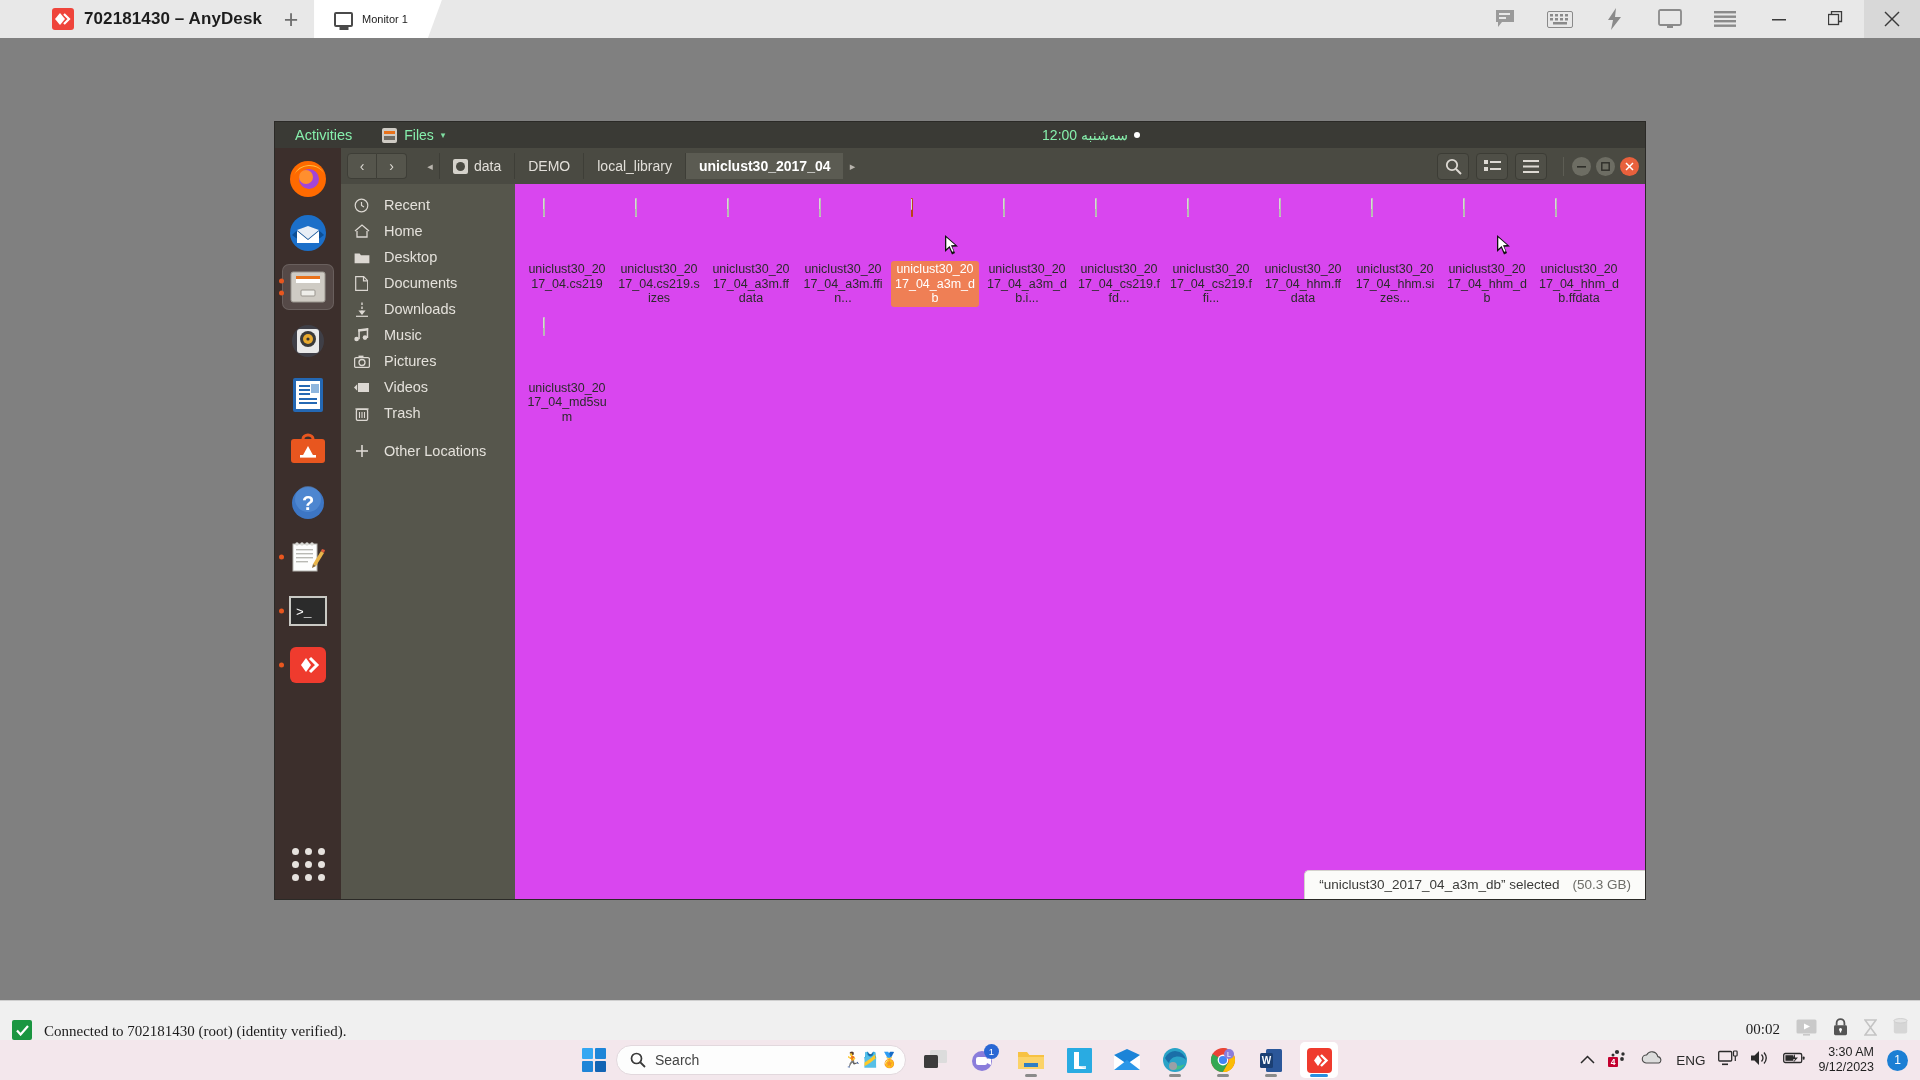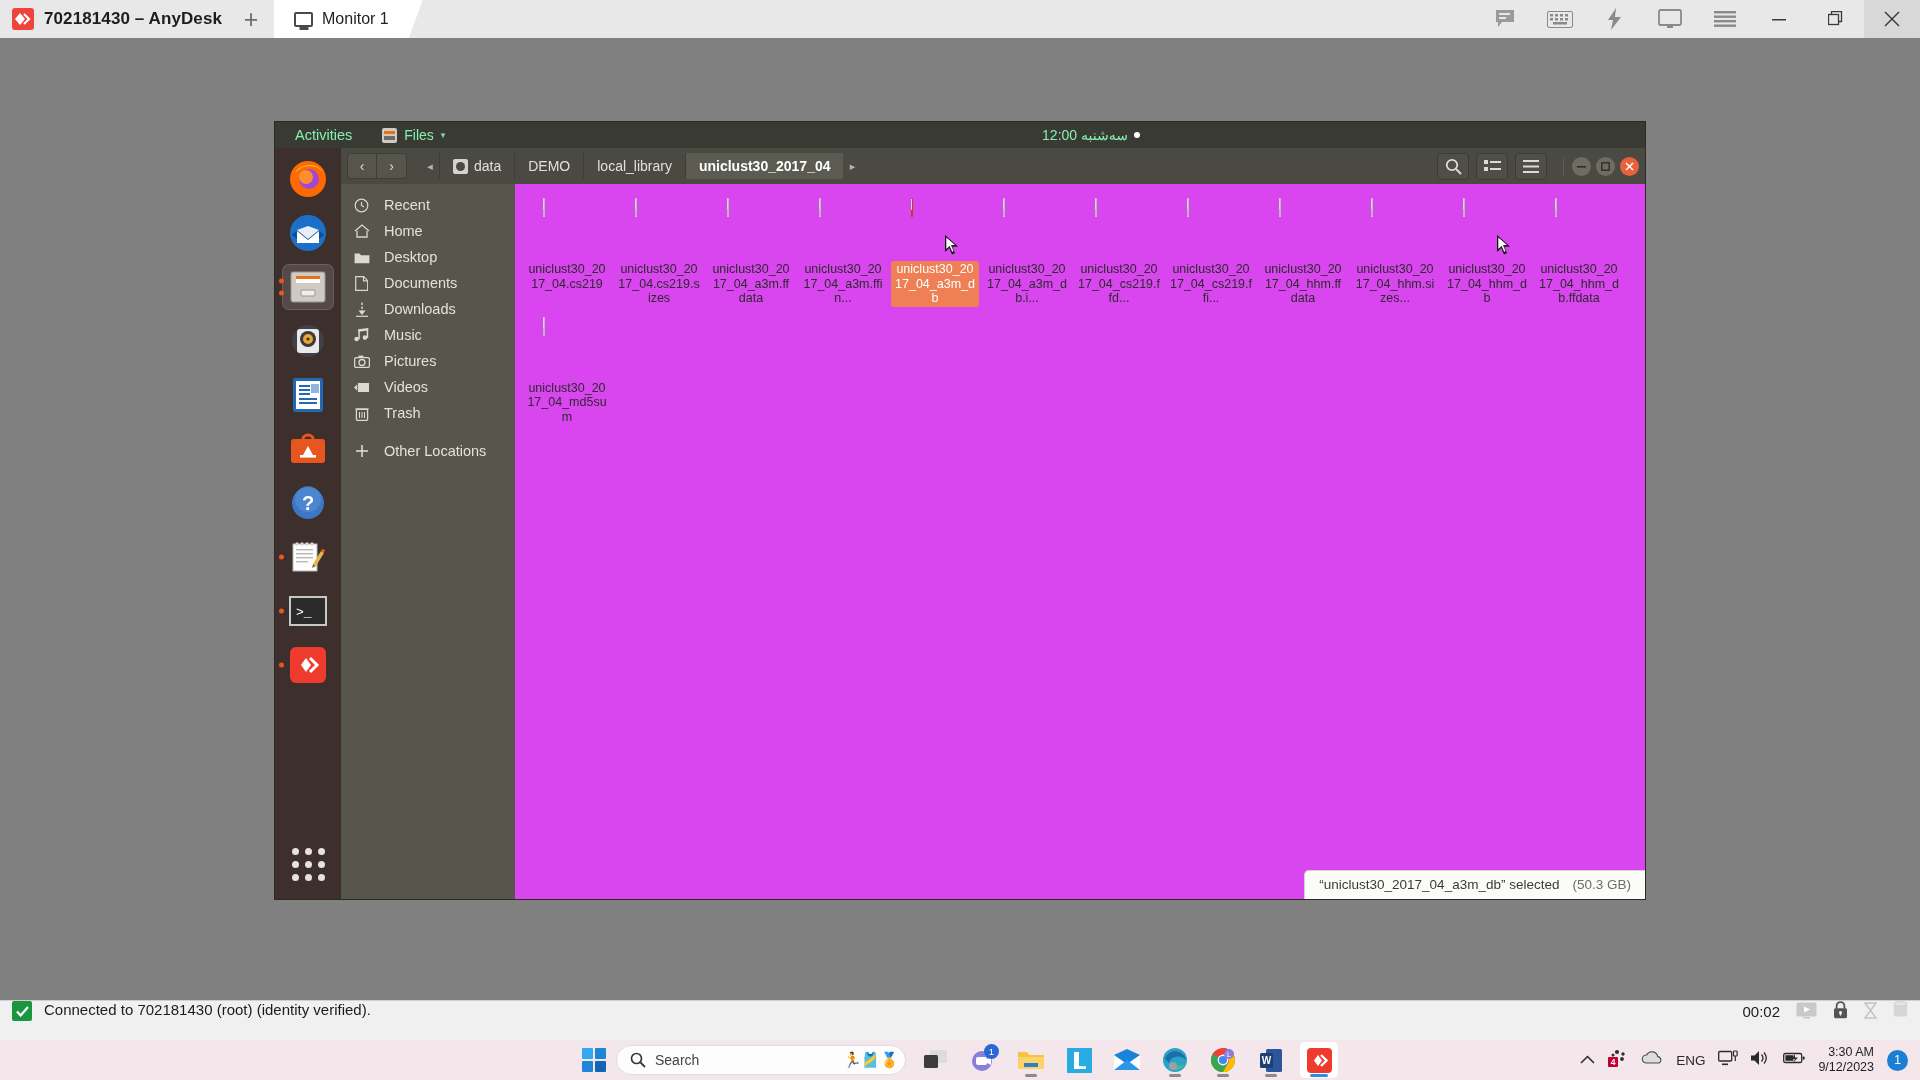--- a/index.html
+++ b/index.html
@@ -8,35 +8,35 @@
     font-family: "Liberation Sans", sans-serif;
     overflow: hidden; background: #ffffff;
   }
   #screen { position: relative; width: 1920px; height: 1080px; }
 
   
   #anydesk-titlebar {
     position: absolute; left: 0; top: 0; width: 1920px; height: 38px;
     background: #e8e8e8; display: flex; align-items: stretch;
   }
-  .ad-title-block { display: flex; align-items: center; padding: 0 10px 0 12px; gap: 10px; }
+  .ad-title-block { display: flex; align-items: center; padding: 0 10px 0 12px; gap: 10px; margin-left: 40px; }
   .ad-logo {
     width: 22px; height: 22px; background: #ef443b; border-radius: 3px;
     display: flex; align-items: center; justify-content: center;
   }
   .ad-logo svg { display: block; }
   .ad-title-text { font-size: 17px; color: #1d1d1d; font-weight: 700; letter-spacing: .1px; white-space: nowrap;}
   .ad-newtab {
     width: 38px; display: flex; align-items: center; justify-content: center;
     font-size: 25px; color: #6e6e6e; font-weight: 300; line-height: 1;
   }
   .ad-tab {
     position: relative; margin-left: 4px; background: #ffffff; color: #222;
     display: flex; align-items: center; gap: 9px; padding: 0 34px 0 20px;
-    font-size: 16px; height: 38px;
+    font-size: 11px; height: 38px;
     clip-path: polygon(0 0, 100% 0, calc(100% - 14px) 100%, 0 100%);
   }
   .ad-tab-monitor { width: 19px; height: 15px; border: 2px solid #4a4a4a; border-radius: 2px; position: relative; }
   .ad-tab-monitor::after {
     content: ""; position: absolute; left: 50%; transform: translateX(-50%);
     bottom: -5px; width: 9px; height: 3px; background: #4a4a4a;
   }
   .ad-spacer { flex: 1; }
   .ad-tools { display: flex; align-items: center; }
   .ad-tool {
@@ -171,22 +171,22 @@
     position: absolute; right: 0; bottom: 0;
     background: #fbfbf9; border: 1px solid #d4d2cd; border-right: none; border-bottom: none;
     border-radius: 5px 0 0 0; padding: 6px 14px 7px; font-size: 13.5px; color: #3a3a38;
     display: flex; gap: 13px; align-items: baseline;
   }
   #nt-status .size { color: #6d6d68; }
 
   
   #win-status {
     position: absolute; left: 0; top: 1000px; width: 1920px; height: 40px;
-    background: #f0f0f0; display: flex; align-items: flex-start; padding: 0 12px;
-    border-top: 1px solid #cfcfcf; font-size: 15px; color: #1c1c1c;
+    background: #f0f0f0; display: flex; align-items: flex-end; padding: 0 12px;
+    border-top: 1px solid #cfcfcf; font-size: 15px; color: #1c1c1c; font-family: Liberation Serif, serif;
   }
   .wsb-check {
     width: 20px; height: 20px; background: #1a9641; color: #fff; border-radius: 2px;
     display: flex; align-items: center; justify-content: center; font-size: 14px; margin-right: 12px;
   }
   .wsb-right { margin-left: auto; display: flex; align-items: center; gap: 16px; color: #5a5a5a; }
   #wsb-timer { font-size: 15px; color: #1c1c1c; }
 
   
   #taskbar {

